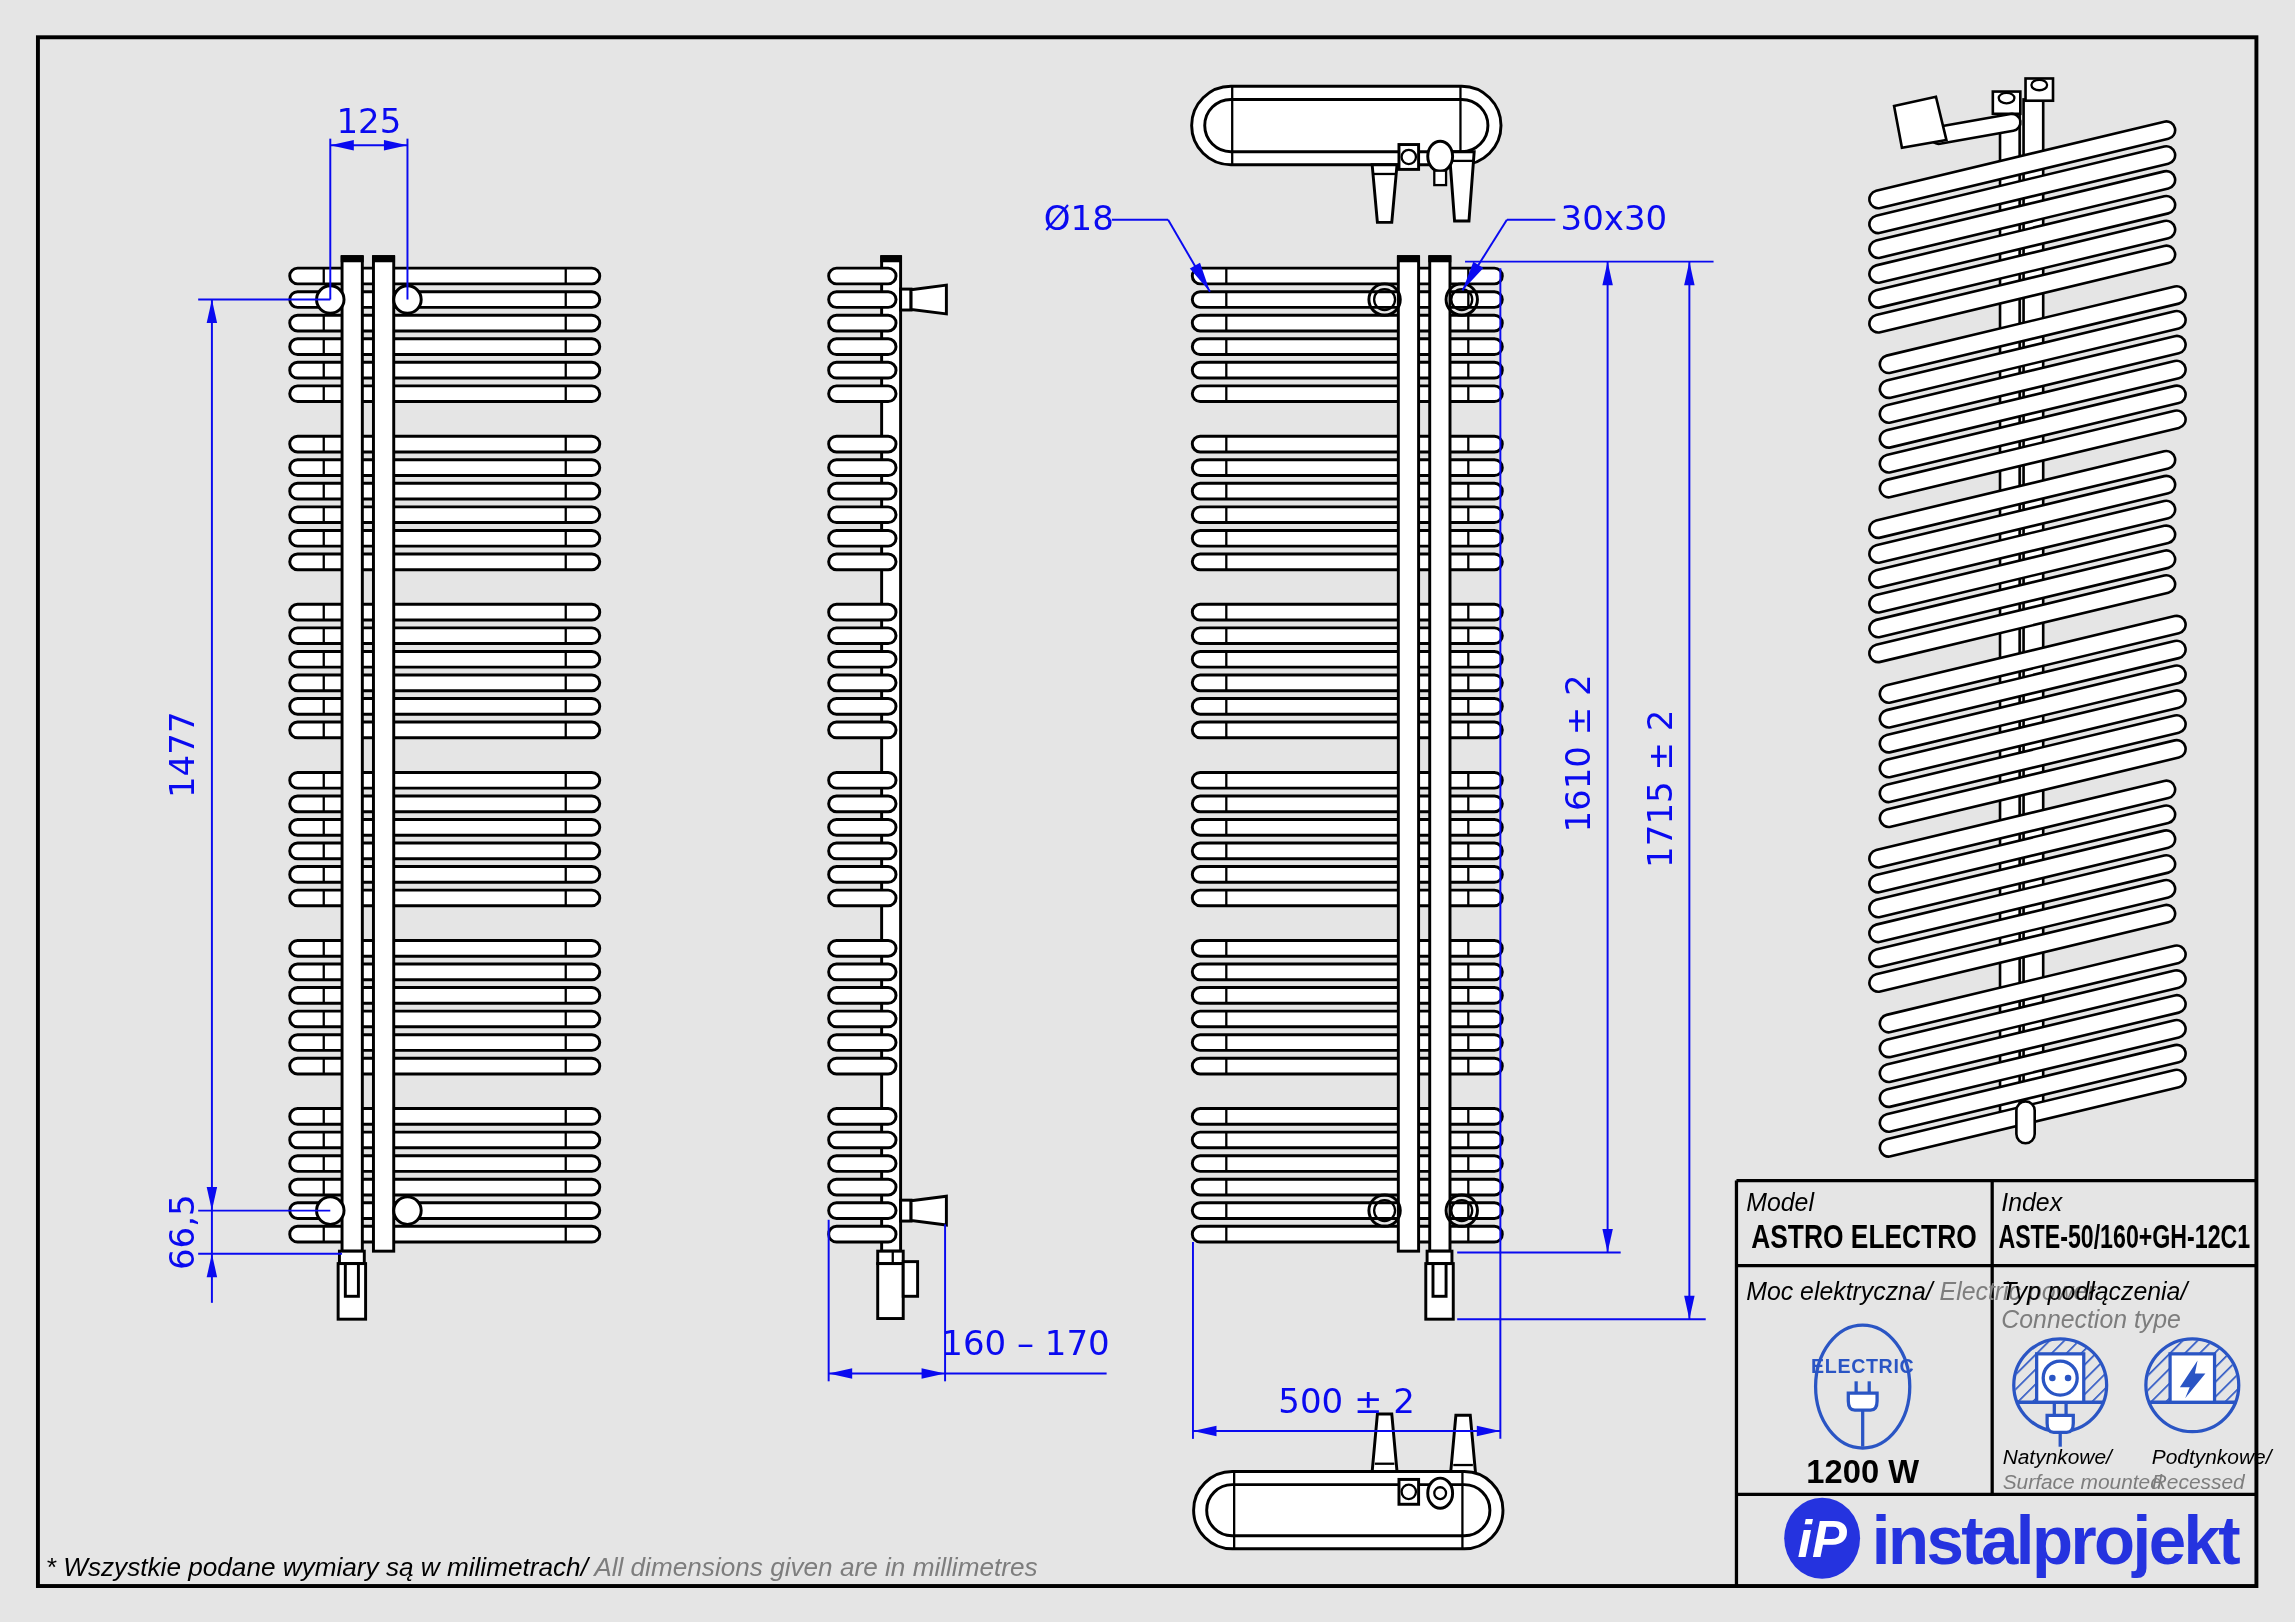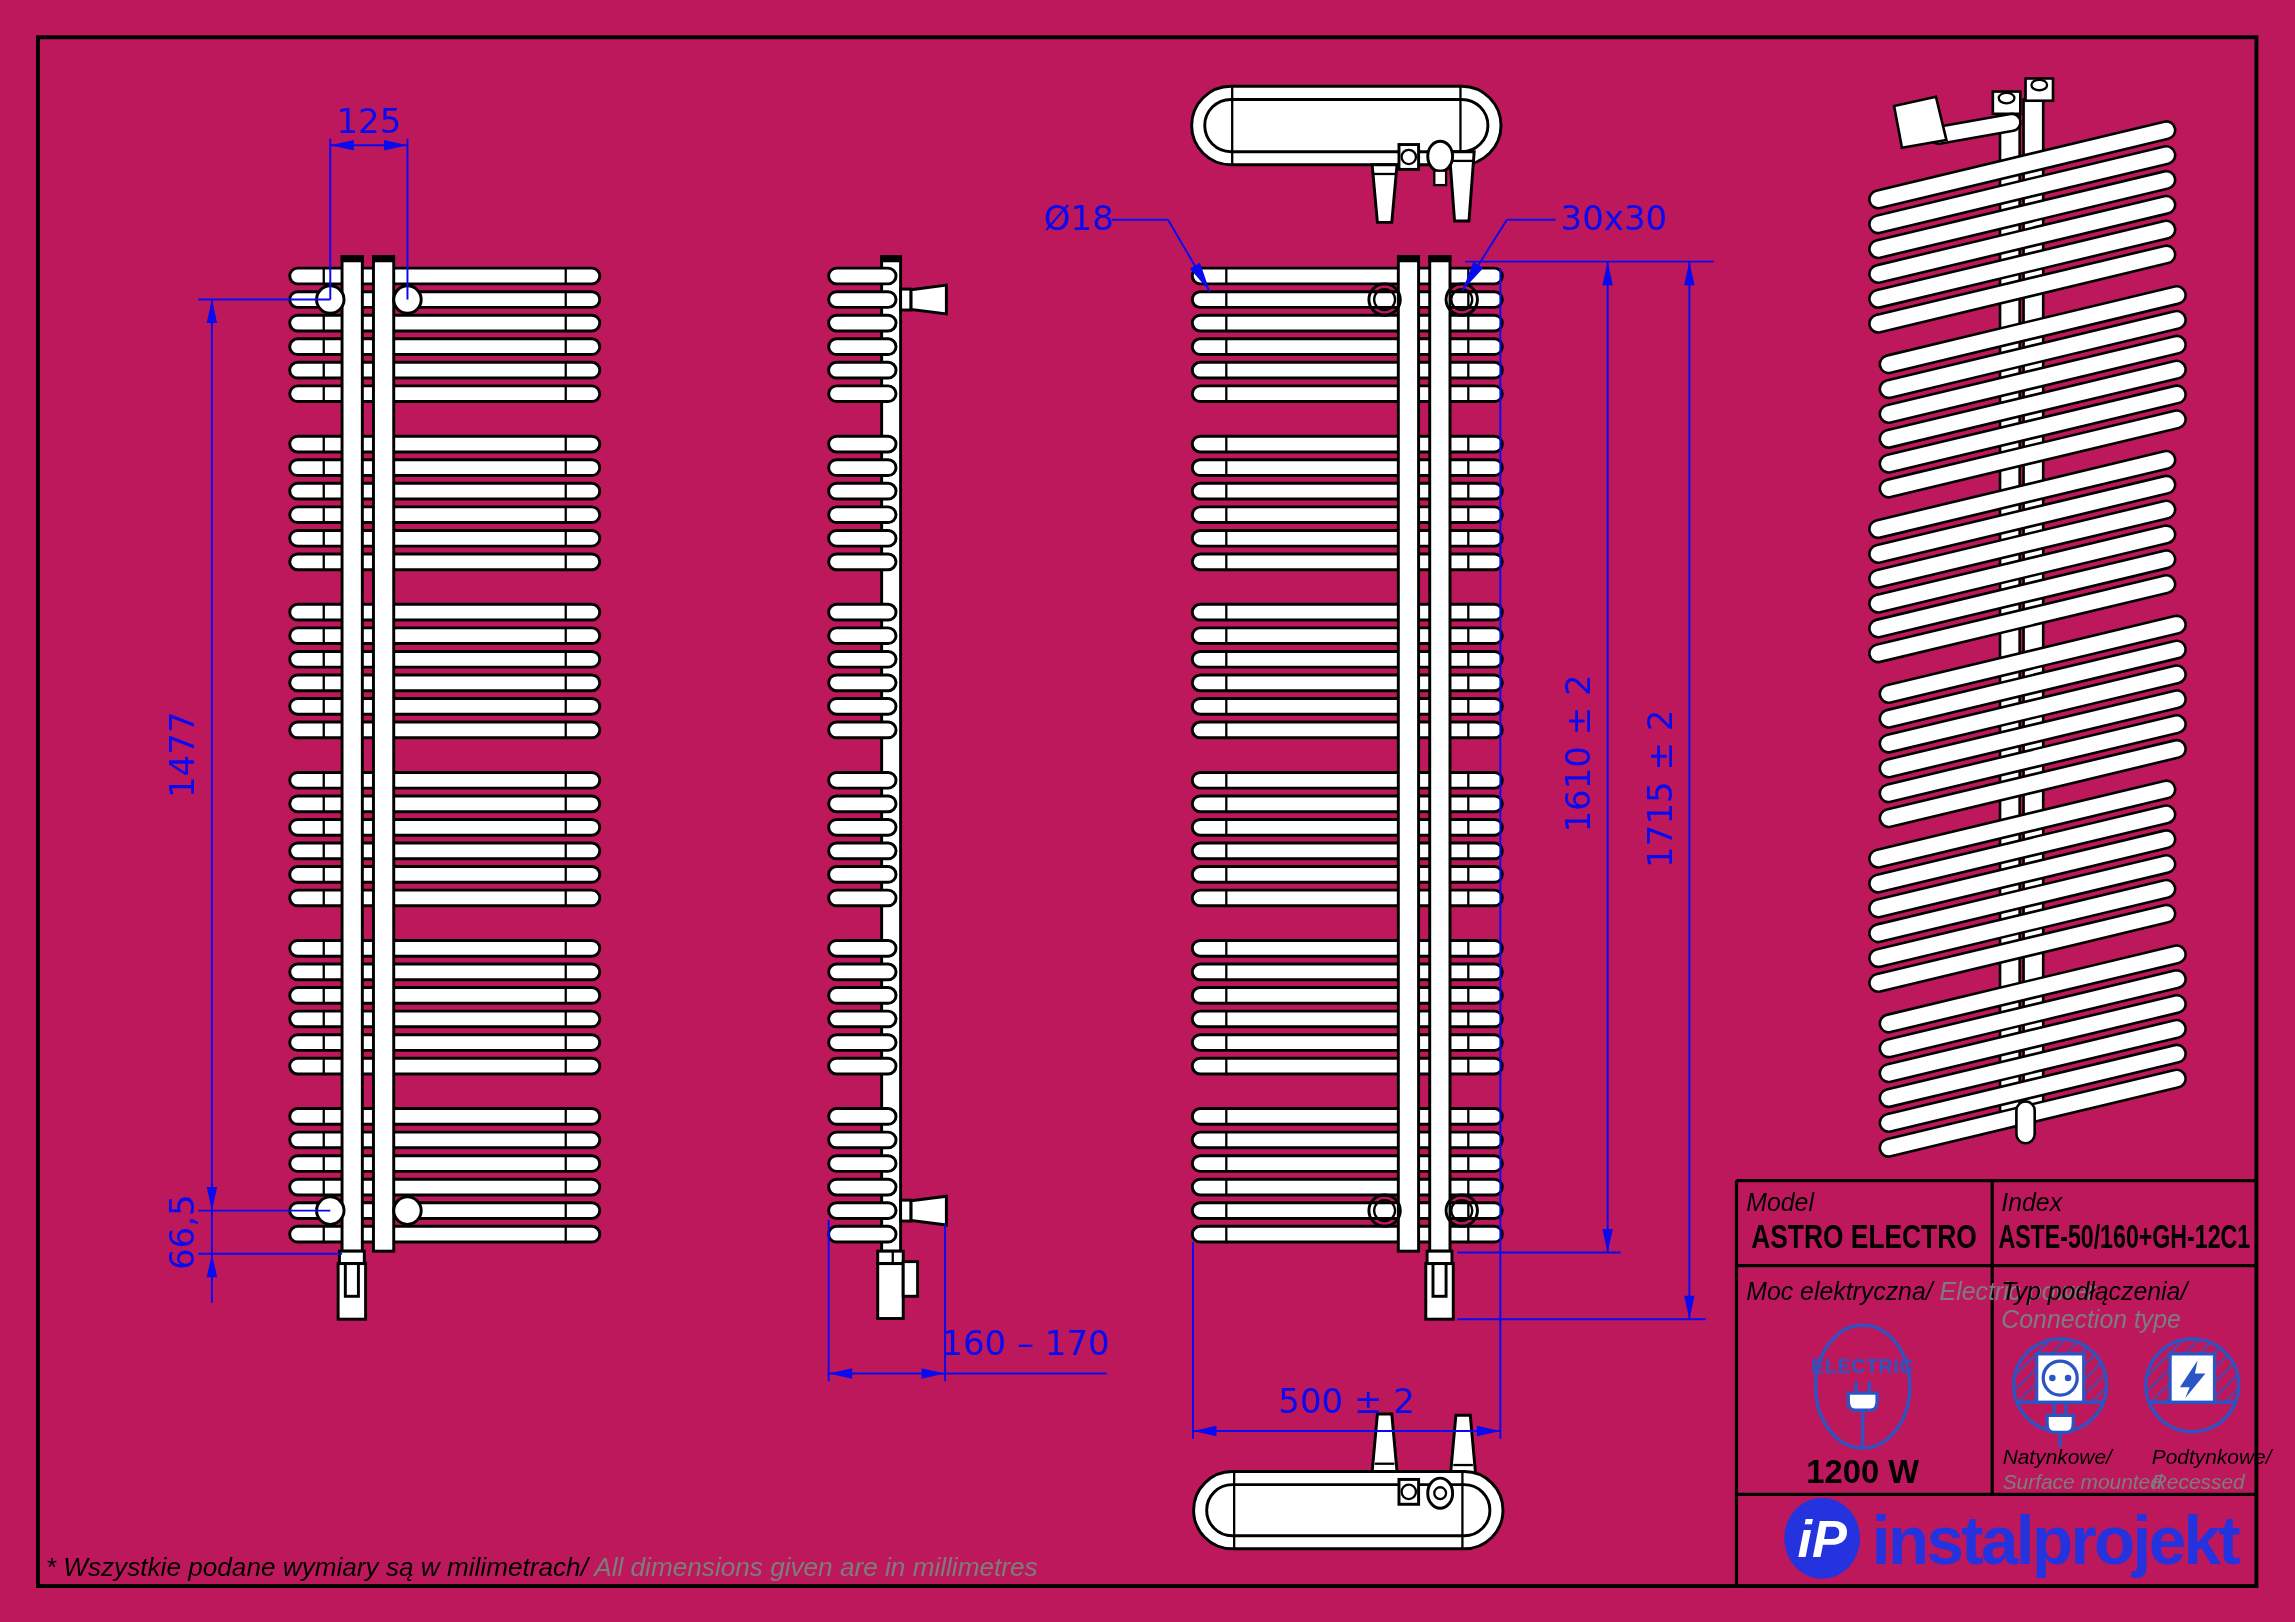--- a/index.html
+++ b/index.html
@@ -1,16 +1,16 @@
 <!DOCTYPE html>
 <html style="font-size:10.5px"><head>
 <meta charset="utf-8">
 <style>
   html,body{margin:0;padding:0;background:#fff;}
-  .sheet{position:relative;width:2295px;height:1622px;background:#be185d;overflow:hidden;}
+  .sheet{position:relative;width:2295px;height:1622px;background:#e5e5e5;overflow:hidden;}
   svg{position:absolute;left:0;top:0;display:block;}
   text{user-select:none;}
   .t-dim  {font-family:"DejaVu Sans",sans-serif;font-size:52px;}
   .t-head {font:italic 38px "Liberation Sans",sans-serif;}
   .t-val  {font:bold 52px "Liberation Sans",sans-serif;}
   .t-sub  {font:italic 32px "Liberation Sans",sans-serif;}
   .t-power{font:bold 50px "Liberation Sans",sans-serif;}
   .t-badge{font:bold 30px "Liberation Sans",sans-serif;letter-spacing:1px;}
   .t-foot {font:italic 40px "Liberation Sans",sans-serif;}
   .t-brand{font:bold 105px "Liberation Sans",sans-serif;letter-spacing:-4px;}

